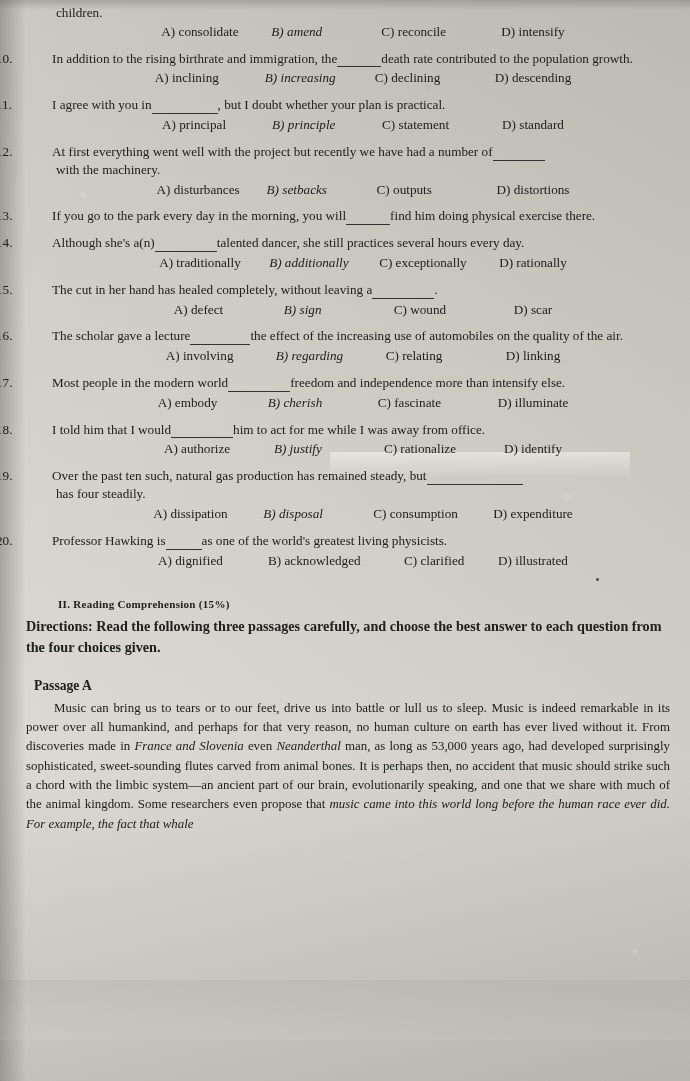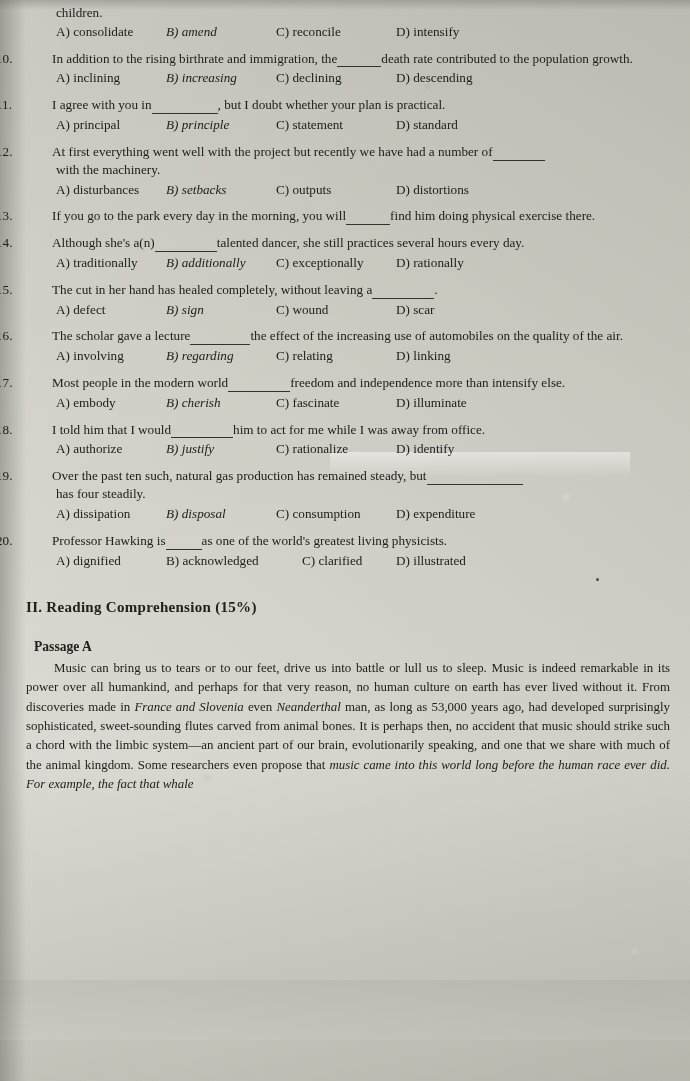--- a/index.html
+++ b/index.html
@@ -71,20 +71,21 @@
   .blank {
     display: inline-block;
     border-bottom: 1px solid #33322f;
     vertical-align: bottom;
     height: 0.95em;
   }
   .opts {
     display: flex;
     padding-left: 30px;
     margin-top: 1px;
+    justify-content: center;
   }
   .opt {
     white-space: nowrap;
   }
   .opt.w1 { width: 110px; }
   .opt.w2 { width: 110px; font-style: italic; }
   .opt.w3 { width: 120px; }
   .opt.w4 { width: auto; }
 
   .italic { }
@@ -92,22 +93,23 @@
   .first-frag {
     padding-left: 30px;
     margin-bottom: 1px;
   }
 
   
   .sect {
     margin-top: 28px;
     font-family: "Liberation Serif", serif;
     font-weight: bold;
-    font-size: 15px;
+    font-size: 11px;
     letter-spacing: 0.3px;
+    margin-left: 32px;
   }
   .directions {
     font-weight: bold;
     font-size: 14.2px;
     margin-top: 4px;
     line-height: 1.45;
   }
   .passage-label {
     font-weight: bold;
     font-size: 13.6px;
@@ -285,18 +287,19 @@
       </div>
       <div class="opts">
         <span class="opt w1">A) dignified</span>
         <span class="opt" style="width:136px">B) acknowledged</span>
         <span class="opt" style="width:94px">C) clarified</span>
         <span class="opt w4">D) illustrated</span>
       </div>
     </div>
 
     <div class="sect">II. Reading Comprehension (15%)</div>
+    <div class="directions">Directions: Read the following three passages carefully, and choose the best answer to each question from the four choices given.</div>
 
     <div class="passage-label">Passage A</div>
     <div class="passage-body"><span>Music can bring us to tears or to our feet, drive us into battle or lull us to sleep. Music is indeed remarkable in its power over all humankind, and perhaps for that very reason, no human culture on earth has ever lived without it. From discoveries made in </span><span class="it">France and Slovenia</span><span> even </span><span class="it">Neanderthal</span><span> man, as long as 53,000 years ago, had developed surprisingly sophisticated, sweet-sounding flutes carved from animal bones. It is perhaps then, no accident that music should strike such a chord with the limbic system—an ancient part of our brain, evolutionarily speaking, and one that we share with much of the animal kingdom. Some researchers even propose that </span><span class="it">music came into this world long before the human race ever did. For example, the fact that whale</span></div>
 
   </div>
 </div>
 
 </body></html>

